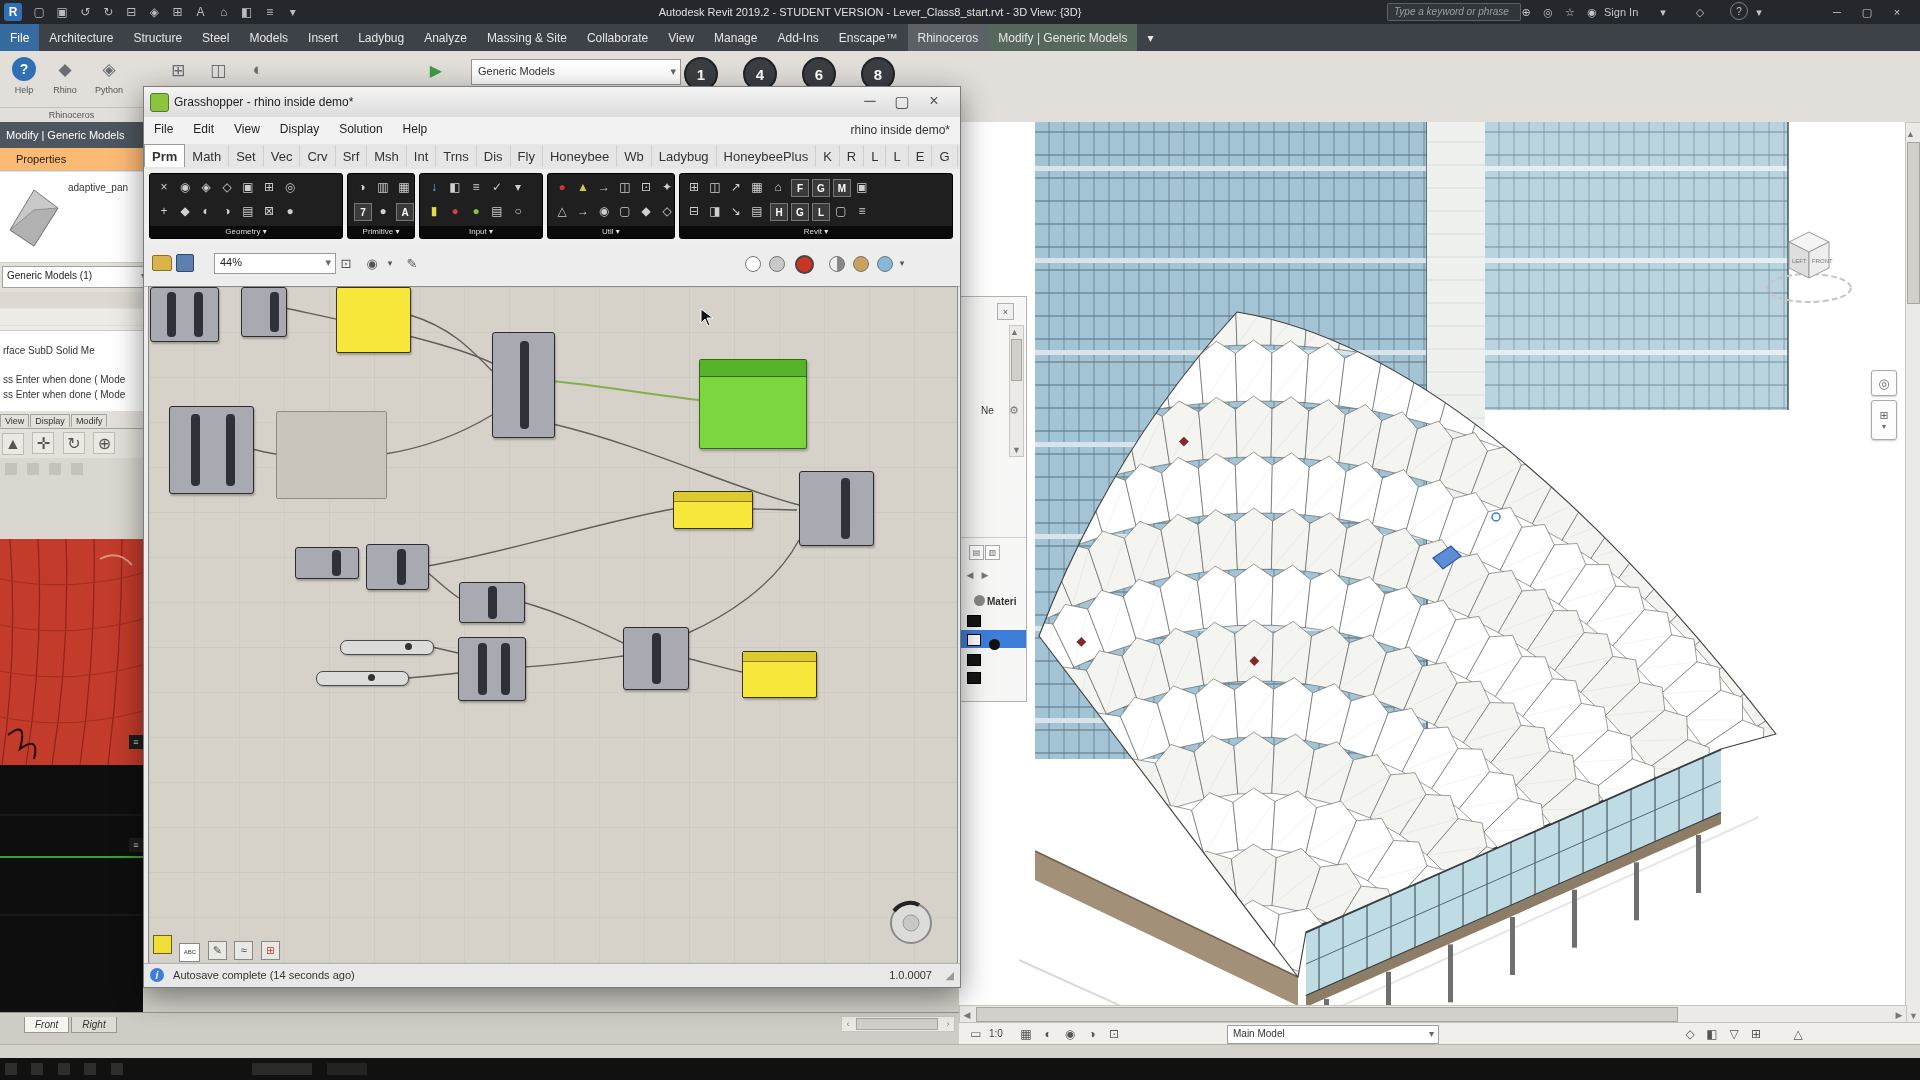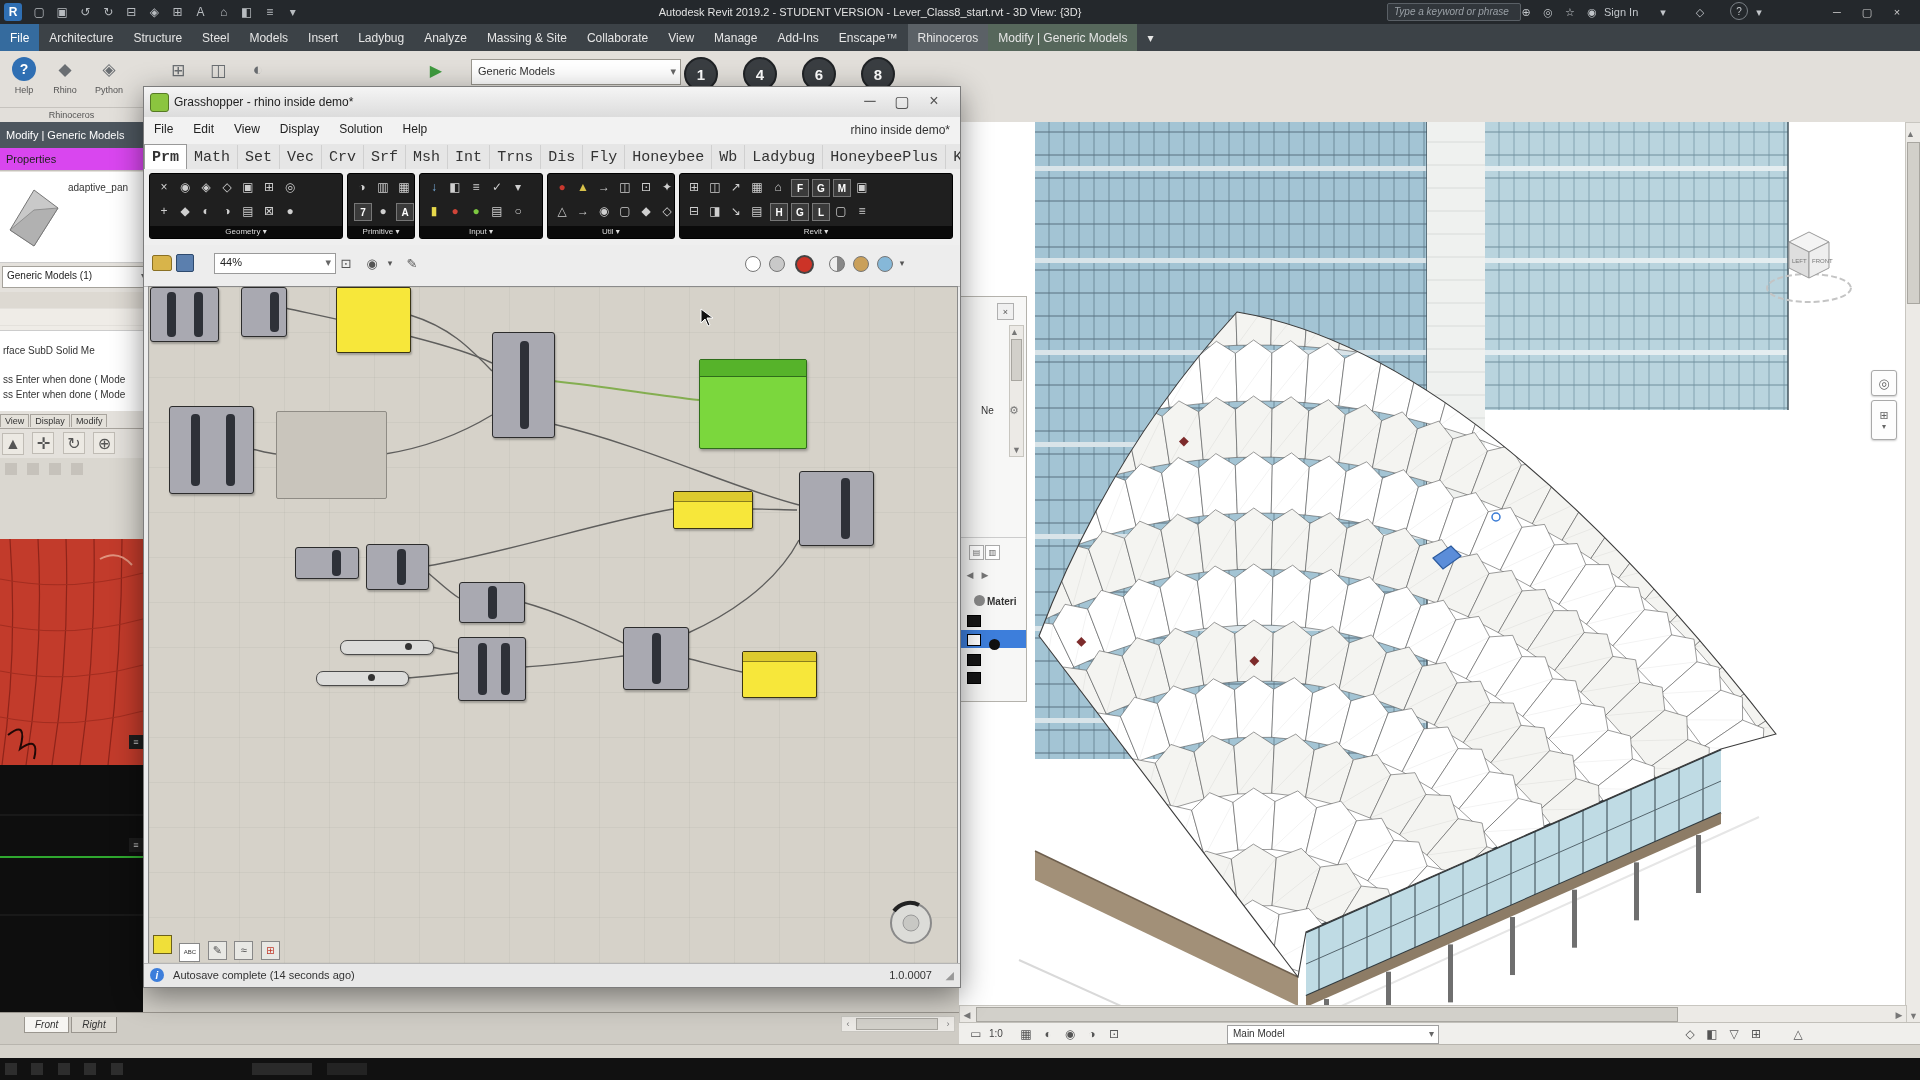--- a/index.html
+++ b/index.html
@@ -22,34 +22,34 @@
   .rtab.active{background:#5b6166;}
   .rtab.ctx{background:#56675b;}
   
   #ribbon{left:0;top:51px;width:1920px;height:71px;background:#e2dfda;border-bottom:1px solid #b3b0ab;}
   .badge{width:30px;height:30px;border-radius:50%;background:#3a3e42;color:#fff;font-size:15px;font-weight:bold;border:2px solid #202326;}
   #typedd{left:471px;top:8px;width:196px;height:24px;background:#fff;border:1px solid #9a978f;font-size:11px;color:#333;line-height:22px;padding:0 6px;}
   .ribicon{width:26px;height:26px;color:#6a6e72;font-size:17px;}
   .riblabel{font-size:9px;color:#555;text-align:center;}
   
   .darkbar{background:#4d565e;color:#fff;font-size:11px;line-height:26px;padding:0 6px;white-space:nowrap;overflow:hidden;}
-  .panelhead{background:#d946ef;border-bottom:1px solid #c4c1bb;color:#222;font-size:11px;line-height:22px;padding:0 6px;}
+  .panelhead{background:#fdba74;border-bottom:1px solid #c4c1bb;color:#222;font-size:11px;line-height:22px;padding:0 16px;}
   .proprow{height:16px;border-bottom:1px solid #e4e1dc;}
   .cmdtext{font-size:10px;color:#333;white-space:nowrap;overflow:hidden;}
   .mini-tab{display:inline-block;border:1px solid #a8a49d;border-bottom:none;background:#e4e1da;font-size:9px;color:#333;padding:1px 4px;margin-right:1px;}
   .sqbtn{width:14px;height:14px;background:#1d1d1d;color:#cfcfcf;font-size:9px;line-height:14px;text-align:center;}
   .vptab{display:inline-block;font-size:10px;color:#333;padding:2px 10px;border:1px solid #9a968f;border-top:none;background:#dedbd4;margin-right:2px;}
   .vptab.active{background:#f6f5f2;}
   
   #gh{left:143px;top:86px;width:816px;height:900px;background:#ececec;border:1px solid #7c7c7c;box-shadow:0 8px 28px rgba(0,0,0,0.45);z-index:30;}
   #ghtitle{left:0;top:0;width:100%;height:30px;background:linear-gradient(#f5f5f5,#dcdcdc);border-bottom:1px solid #bdbdbd;}
   #ghmenu{left:0;top:30px;width:100%;height:27px;background:#f2f2f2;border-bottom:1px solid #cfcfcf;}
   .ghmenuitem{display:inline-block;font-size:12px;color:#222;padding:5px 10px;}
   #ghtabs{left:0;top:57px;width:100%;height:25px;background:#e6e6e6;border-bottom:1px solid #aaa;white-space:nowrap;overflow:hidden;}
-  .ghtab{display:inline-block;font-size:15px;color:#333;padding:4px 7px 3px;border-right:1px solid #d0d0d0;font-family:Liberation Mono, monospace;}
+  .ghtab{display:inline-block;font-size:13px;color:#333;padding:4px 7px 3px;border-right:1px solid #d0d0d0;}
   .ghtab.active{background:#fff;border:1px solid #999;border-bottom:none;font-weight:bold;}
   #ghgroups{left:0;top:82px;width:100%;height:76px;background:#efefef;}
   .ghgroup{position:absolute;top:4px;height:64px;background:#1f1f1f;border-radius:3px;border:1px solid #000;}
   .ghcell{position:absolute;width:20px;height:22px;display:flex;align-items:center;justify-content:center;color:#cfcfcf;font-size:12px;}
   .ghcell.tile{border:1px solid #777;background:#3a3a3a;width:16px;height:16px;margin:3px 2px;color:#fff;font-size:10px;font-weight:bold;}
   .ghgrouplabel{position:absolute;left:0;right:0;bottom:0;height:12px;background:#0a0a0a;color:#ddd;font-size:8px;text-align:center;line-height:12px;border-radius:0 0 3px 3px;}
   #ghtoolbar{left:0;top:158px;width:100%;height:41px;background:#ededed;border-bottom:1px solid #b8b8b8;}
   .tbtn{width:20px;height:20px;font-size:13px;color:#555;}
   .sphere{width:14px;height:14px;border-radius:50%;display:inline-block;margin:0 3px;vertical-align:middle;}
   #ghcanvas{left:4px;top:199px;width:808px;height:677px;background:#d6d2c9;border:1px solid #8a8a8a;overflow:hidden;

